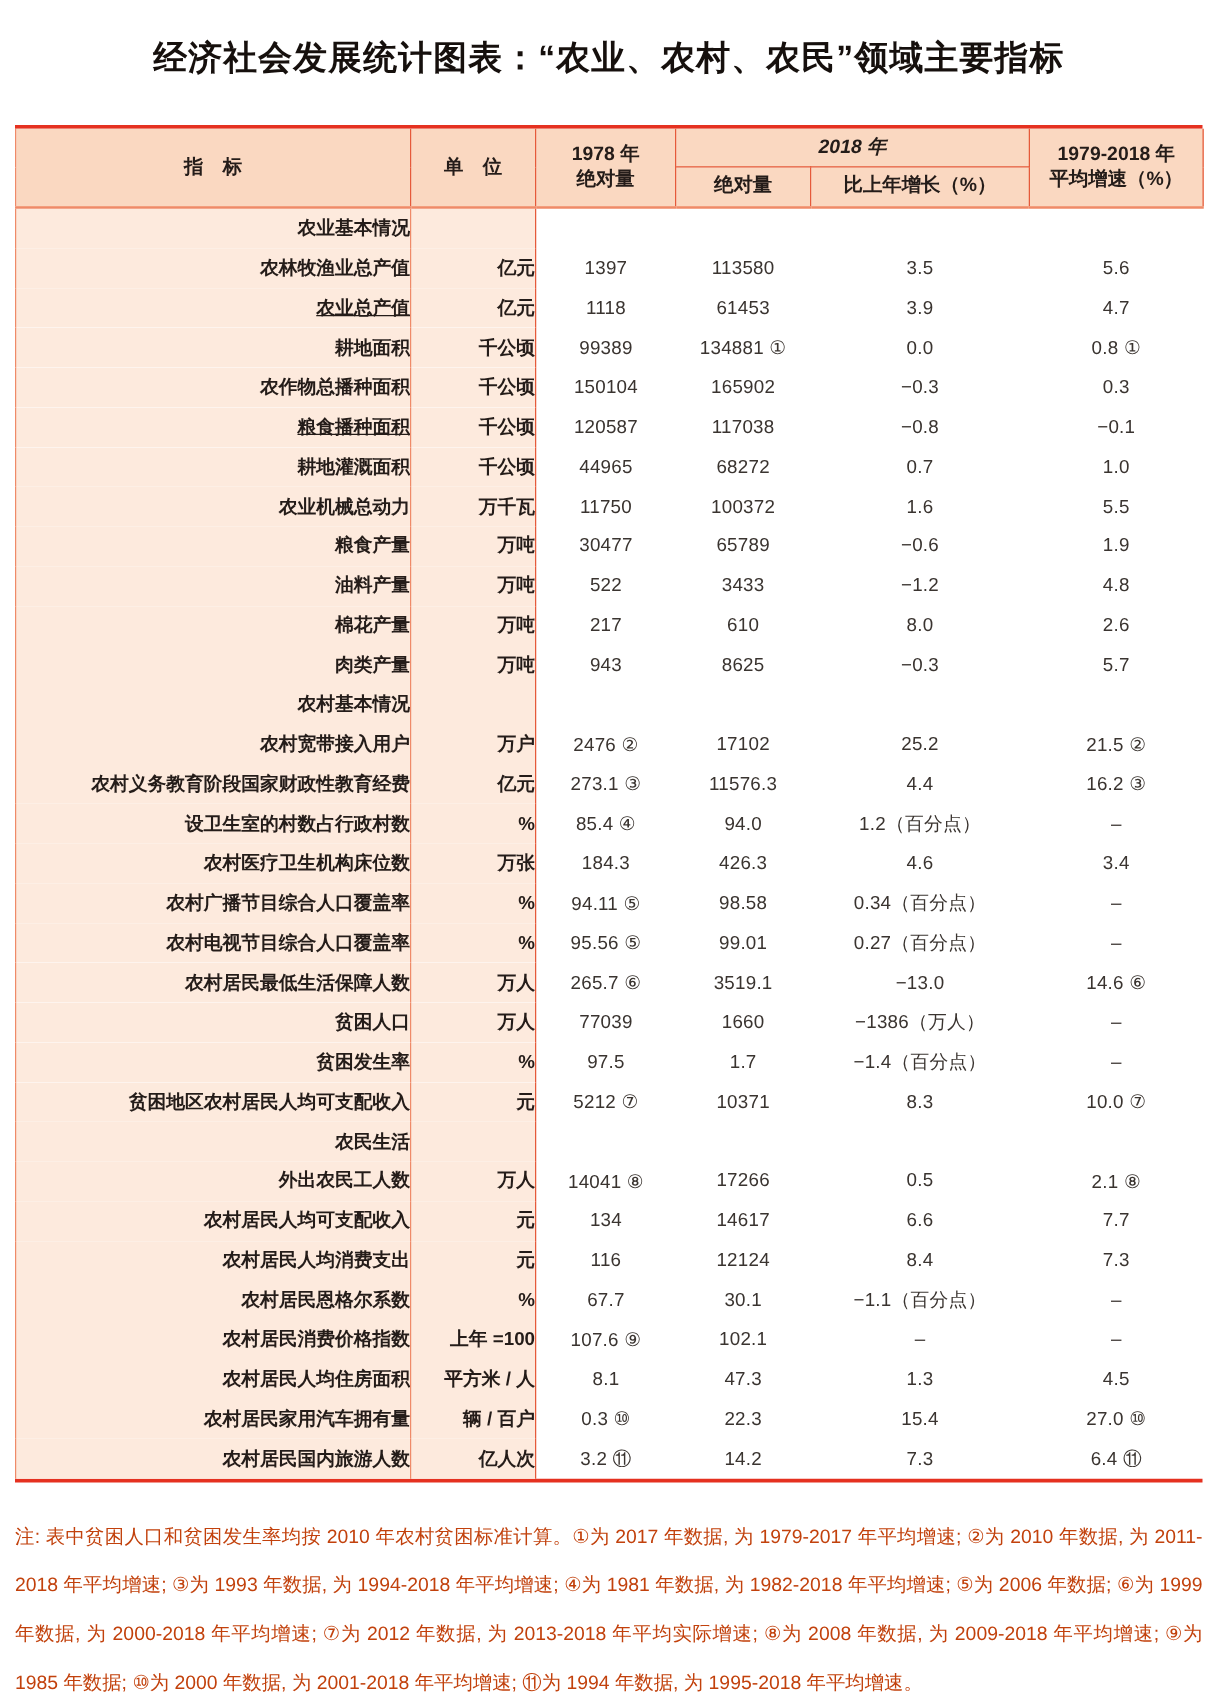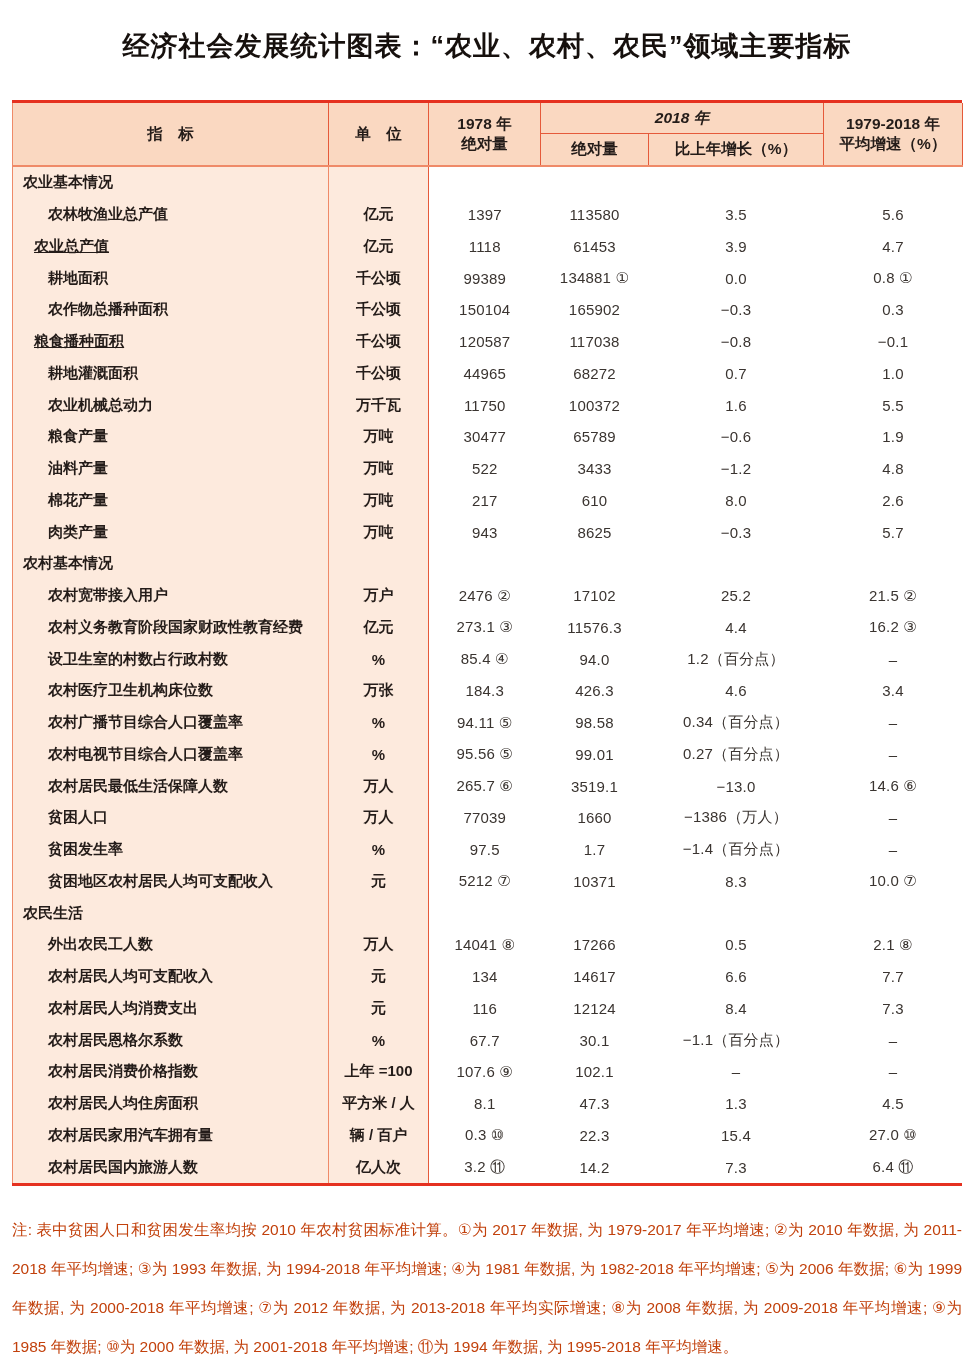--- a/index.html
+++ b/index.html
@@ -55,26 +55,26 @@
     padding:0;
     vertical-align:middle;
     white-space:nowrap;
     overflow:hidden;
   }
   td.c-label{
     background:var(--label-bg);
     border-left:1px solid var(--bborder);
     border-right:1px solid var(--bborder);
     font-weight:700;color:#241c19;
-    text-align:left;
+    text-align:right;
   }
   td.c-unit{
     background:var(--label-bg);
     border-right:1px solid var(--hborder);
-    text-align:center;
+    text-align:right;
     font-weight:700;color:#241c19;
   }
   td.c-num{
     text-align:center;
     color:var(--num-ink);
     font-weight:400;
     letter-spacing:0.2px;
   }
   .ind-0{padding-left:10px;}
   .ind-1{padding-left:35px;}

